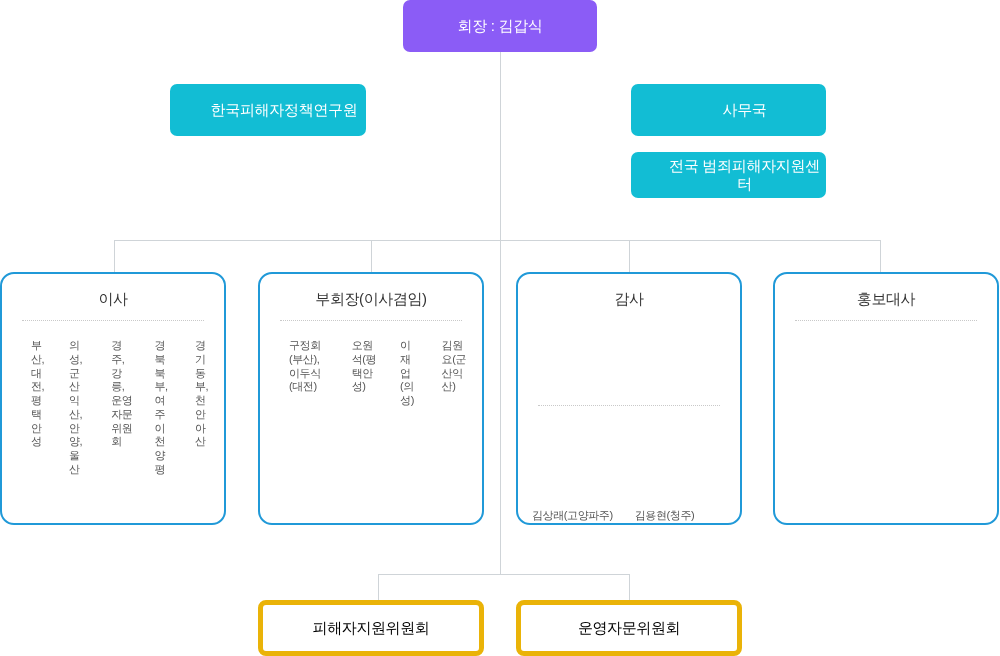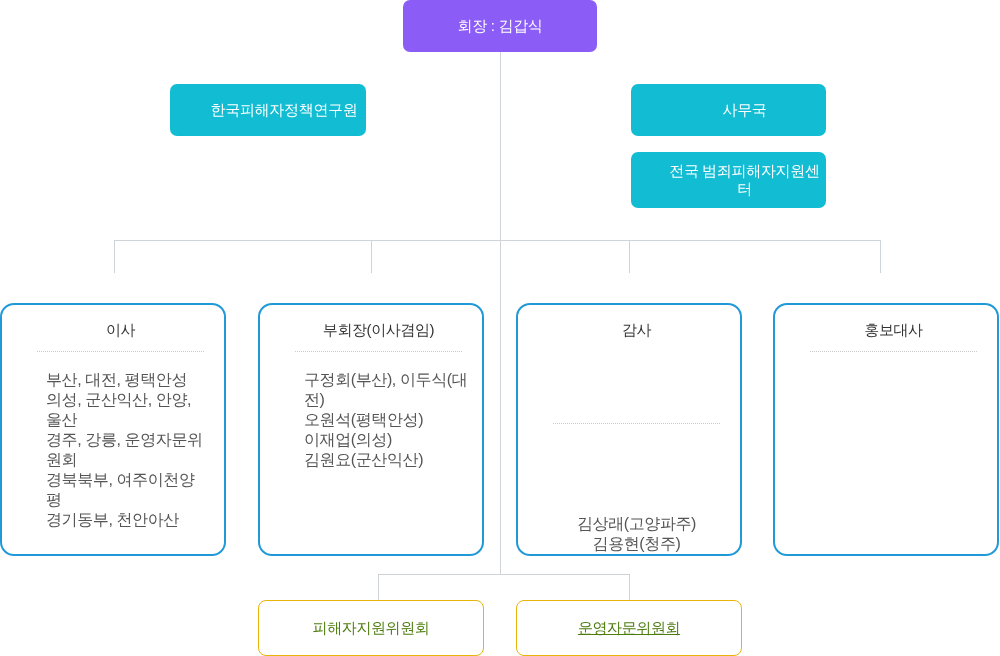--- a/index.html
+++ b/index.html
@@ -63,87 +63,85 @@
     left: 631px;
     top: 84px;
     width: 195px;
     height: 52px;
     text-align: right;
   }
   .box-center {
     left: 631px;
     top: 152px;
     width: 195px;
-    height: 56px;
-    font-family: Liberation Serif, serif;
+    height: 46px;
   }
 
   
   .card {
     position: absolute;
     top: 272px;
     width: 226px;
     height: 253px;
     border: 2px solid #2099d8;
     border-radius: 14px;
     box-sizing: border-box;
     background: #ffffff;
-    padding: 16px 14px 0 29px;
+    padding: 16px 14px 0 14px;
     display: flex;
     flex-direction: column;
-    margin-top: 31px;
   }
   .card-1 { left: 0px; }
   .card-2 { left: 258px; }
   .card-3 { left: 516px; justify-content: space-between; }
   .card-4 { left: 773px; }
 
   .card-title {
     text-align: center;
     font-size: 15px;
     color: #333333;
     letter-spacing: -0.4px;
     margin-bottom: 11px;
   }
   .card-divider {
     height: 0;
     border-top: 1px dotted #c9c9c9;
     margin: 0 6px 18px 6px;
   }
   .card-body {
     display: flex;
-    flex-direction: column;
-    gap: 0;
-    font-size: 16px;
+    flex-direction: row;
+    gap: 22px;
+    font-size: 11px;
     color: #555555;
     letter-spacing: -0.4px;
     line-height: 1.25;
   }
   .card-body.align-left { align-items: flex-start; padding-left: 15px; }
   .card-body.align-center { align-items: center; }
 
   
   .committee {
     position: absolute;
     top: 600px;
     width: 226px;
     height: 56px;
-    border: 1px solid #eab308;
+    border: 5px solid #eab308;
     border-radius: 8px;
     box-sizing: border-box;
     background: #ffffff;
     display: flex;
     align-items: center;
     justify-content: center;
     font-size: 15px;
-    color: #4d7c0f;
+    color: #000000;
     letter-spacing: -0.4px;
   }
   .committee-1 { left: 258px; }
-  .committee-2 { left: 516px; text-decoration: underline; }
+  .committee-2 { left: 516px; }
 </style>
 </head>
 <body>
 
 <div id="org-chart">
 
   <div class="line line-v" style="left:500px; top:52px; height:523px;"></div>
 
   <div class="line line-h" style="left:114px; top:240px; width:767px;"></div>
 

